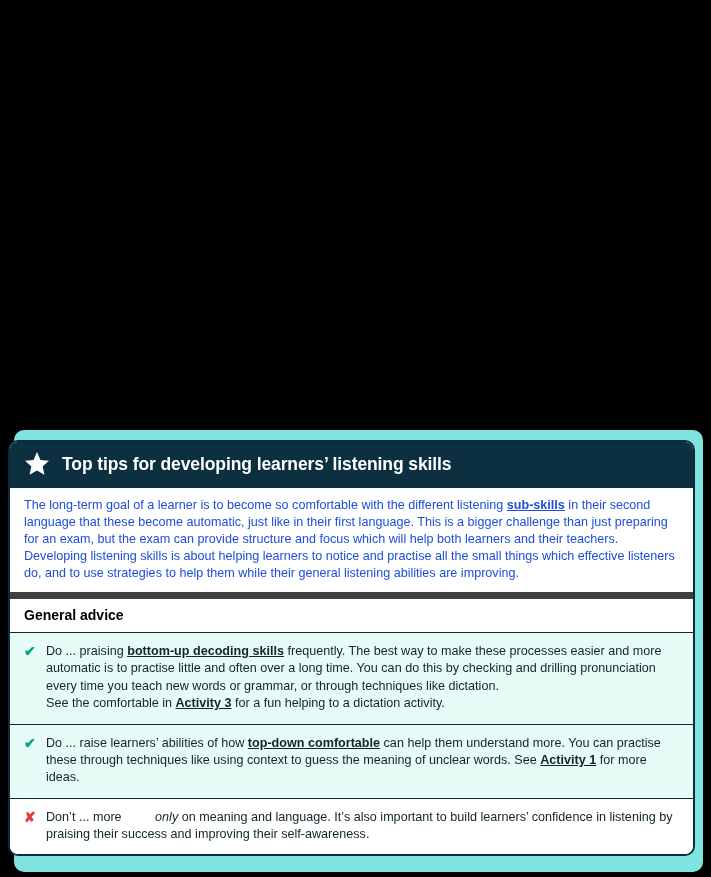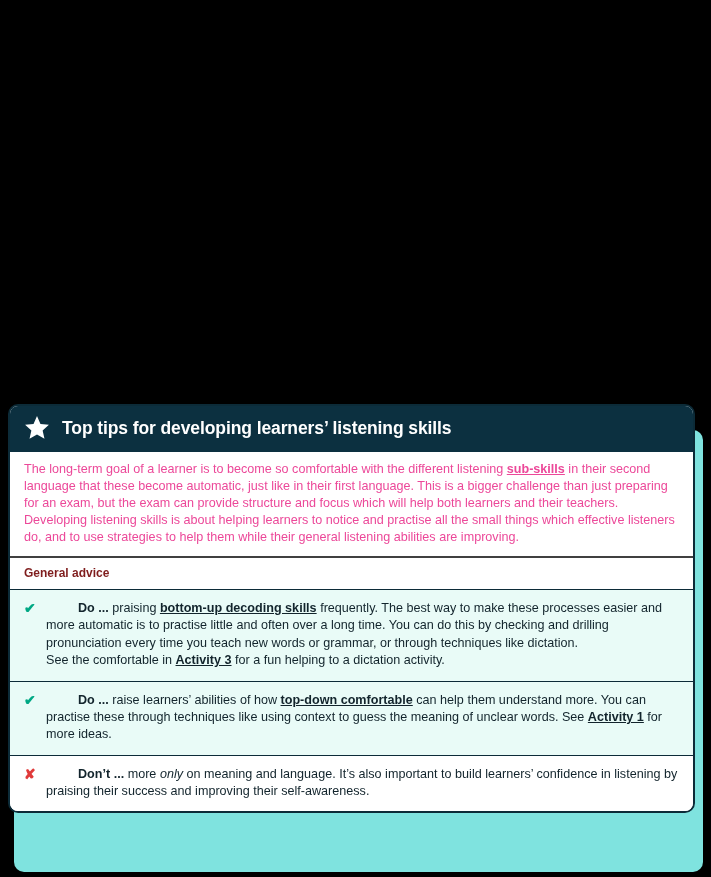--- a/index.html
+++ b/index.html
@@ -32,21 +32,21 @@
     width: 689px;
     height: 442px;
     background: #7fe3df;
     border-radius: 10px;
   }
 
   
   .card {
     position: absolute;
     left: 8px;
-    top: 404px;
+    top: 440px;
     width: 687px;
     background: #ffffff;
     border: 2px solid #0c2b38;
     border-radius: 10px;
     overflow: hidden;
     box-sizing: border-box;
   }
 
   
   .card-header {
@@ -70,34 +70,34 @@
     letter-spacing: -0.1px;
     line-height: 1.2;
     white-space: nowrap;
   }
 
   
   .intro {
     padding: 9px 14px 10px 14px;
     font-size: 12.6px;
     line-height: 1.35;
-    color: #ec4899;
-    border-bottom: 2px solid #404040;
+    color: #1d4ed8;
+    border-bottom: 7px solid #404040;
   }
   .intro u {
     font-weight: bold;
     text-decoration: underline;
   }
 
   
   .section-heading {
     padding: 8px 14px 9px 14px;
-    font-size: 12px;
+    font-size: 14px;
     font-weight: bold;
-    color: #7f1d1d;
+    color: #000000;
     border-bottom: 1px solid #0c2b38;
   }
 
   
   .tip-row {
     display: flex;
     align-items: flex-start;
     padding: 10px 14px 11px 14px;
     font-size: 12.6px;
     line-height: 1.38;
@@ -120,23 +120,23 @@
     font-size: 14px;
     font-weight: bold;
     line-height: 1.25;
     text-align: left;
   }
   .tip-mark.tick { color: #00a884; }
   .tip-mark.cross { color: #e03a3a; }
   .tip-text {
     flex: 1 1 auto;
   }
-  .tip-text b { font-weight: bold; margin-left: 32px; }
+  .tip-text b { font-weight: normal; }
   .tip-text u { font-weight: bold; text-decoration: underline; }
-  .tip-text i { font-style: italic; }
+  .tip-text i { font-style: italic; margin-left: 30px; }
   .tip-text .ln { display: block; }
 </style>
 </head>
 <body>
 
 <div class="page">
 
   <div class="card-shadow"></div>
 
   <div class="card">

